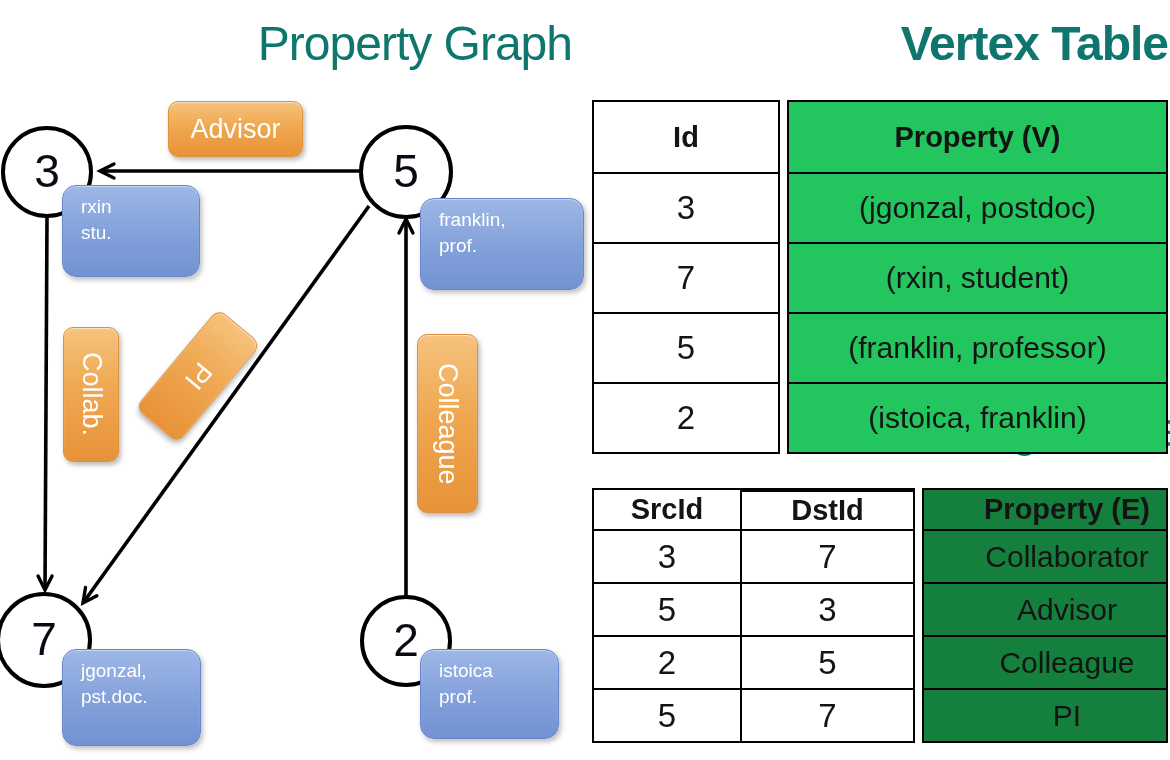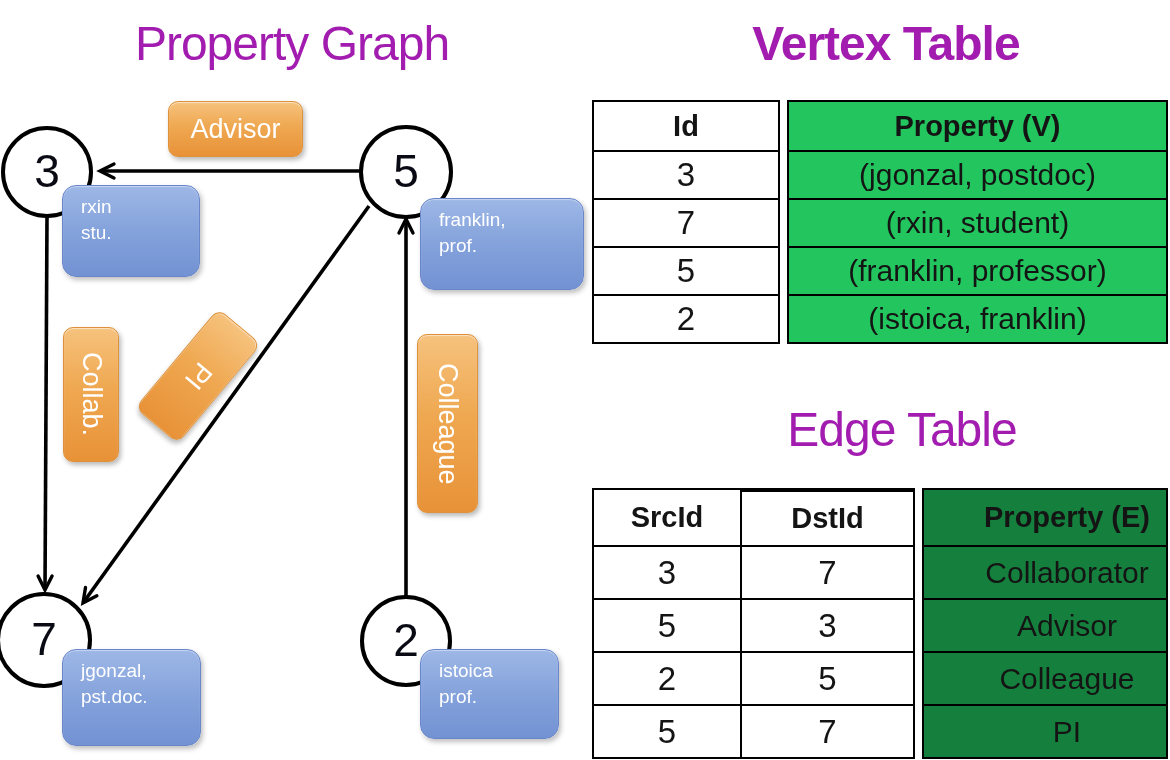--- a/index.html
+++ b/index.html
@@ -1,22 +1,22 @@
 <!DOCTYPE html>
 <html><head>
 <meta charset="utf-8">
 <style>
   * { margin:0; padding:0; box-sizing:border-box; }
   html,body { width:1170px; height:760px; background:#ffffff; overflow:hidden;
               font-family:"Liberation Sans","DejaVu Sans",sans-serif; color:#141414; }
   .stage { position:relative; width:1170px; height:760px; }
 
   
-  .big-title { position:absolute; text-align:center; font-size:48px; font-weight:400;
-               letter-spacing:-1px; color:#a21caf; white-space:nowrap;padding-left:12px; }
+  .big-title { position:absolute; text-align:right; font-size:48px; font-weight:400;
+               letter-spacing:-1px; color:#0f766e; white-space:nowrap;padding-left:12px; }
   #t-graph  { left:0;   top:16px;  width:572px; }
   #t-vertex { left:592px; top:16px; width:576px;font-weight:bold; }
   #t-edge   { left:608px; top:402px; width:576px; }
 
   
   #graph-svg { position:absolute; left:0; top:0; width:580px; height:760px; }
   .v-num { position:absolute; transform:translate(-50%,-52%); font-size:46px; color:#0a0a14; }
 
   
   .elabel { position:absolute; display:flex; align-items:center; justify-content:center;
@@ -39,27 +39,27 @@
   .col { border:2px solid #000; background:#fff; }
   .cell { display:flex; align-items:center; justify-content:center;
           border-top:2px solid #000; font-size:30px; }
   .cell:first-child { border-top:none; }
   .cell.hdr { font-weight:bold; font-size:29px; }
   .cell.num { font-size:33px; }
   .vcell { background:#22c55e; }
   .ecell { background:#15803d;padding-left:44px; }
 
   #vertex-table { left:592px; top:100px; }
-  #vertex-table .cell { height:48px; }
+  #vertex-table .cell { height:70px; }
   #vt-id  { width:188px; }
   #vt-prop{ width:381px; }
 
   #edge-table { left:592px; top:488px; }
   #edge-table .cell { height:53px; }
-  #edge-table .cell.hdr { height:55px; }
+  #edge-table .cell.hdr { height:39px; }
   #et-src-dst { display:grid; grid-template-columns:148px 171px; width:323px; padding:0; }
   #et-src-dst .cell.src { border-right:2px solid #000; }
   #et-prop { width:246px; }
 </style>
 </head>
 <body>
 
 <div class="stage">
 
   <div id="t-graph" class="big-title">Property Graph</div>

